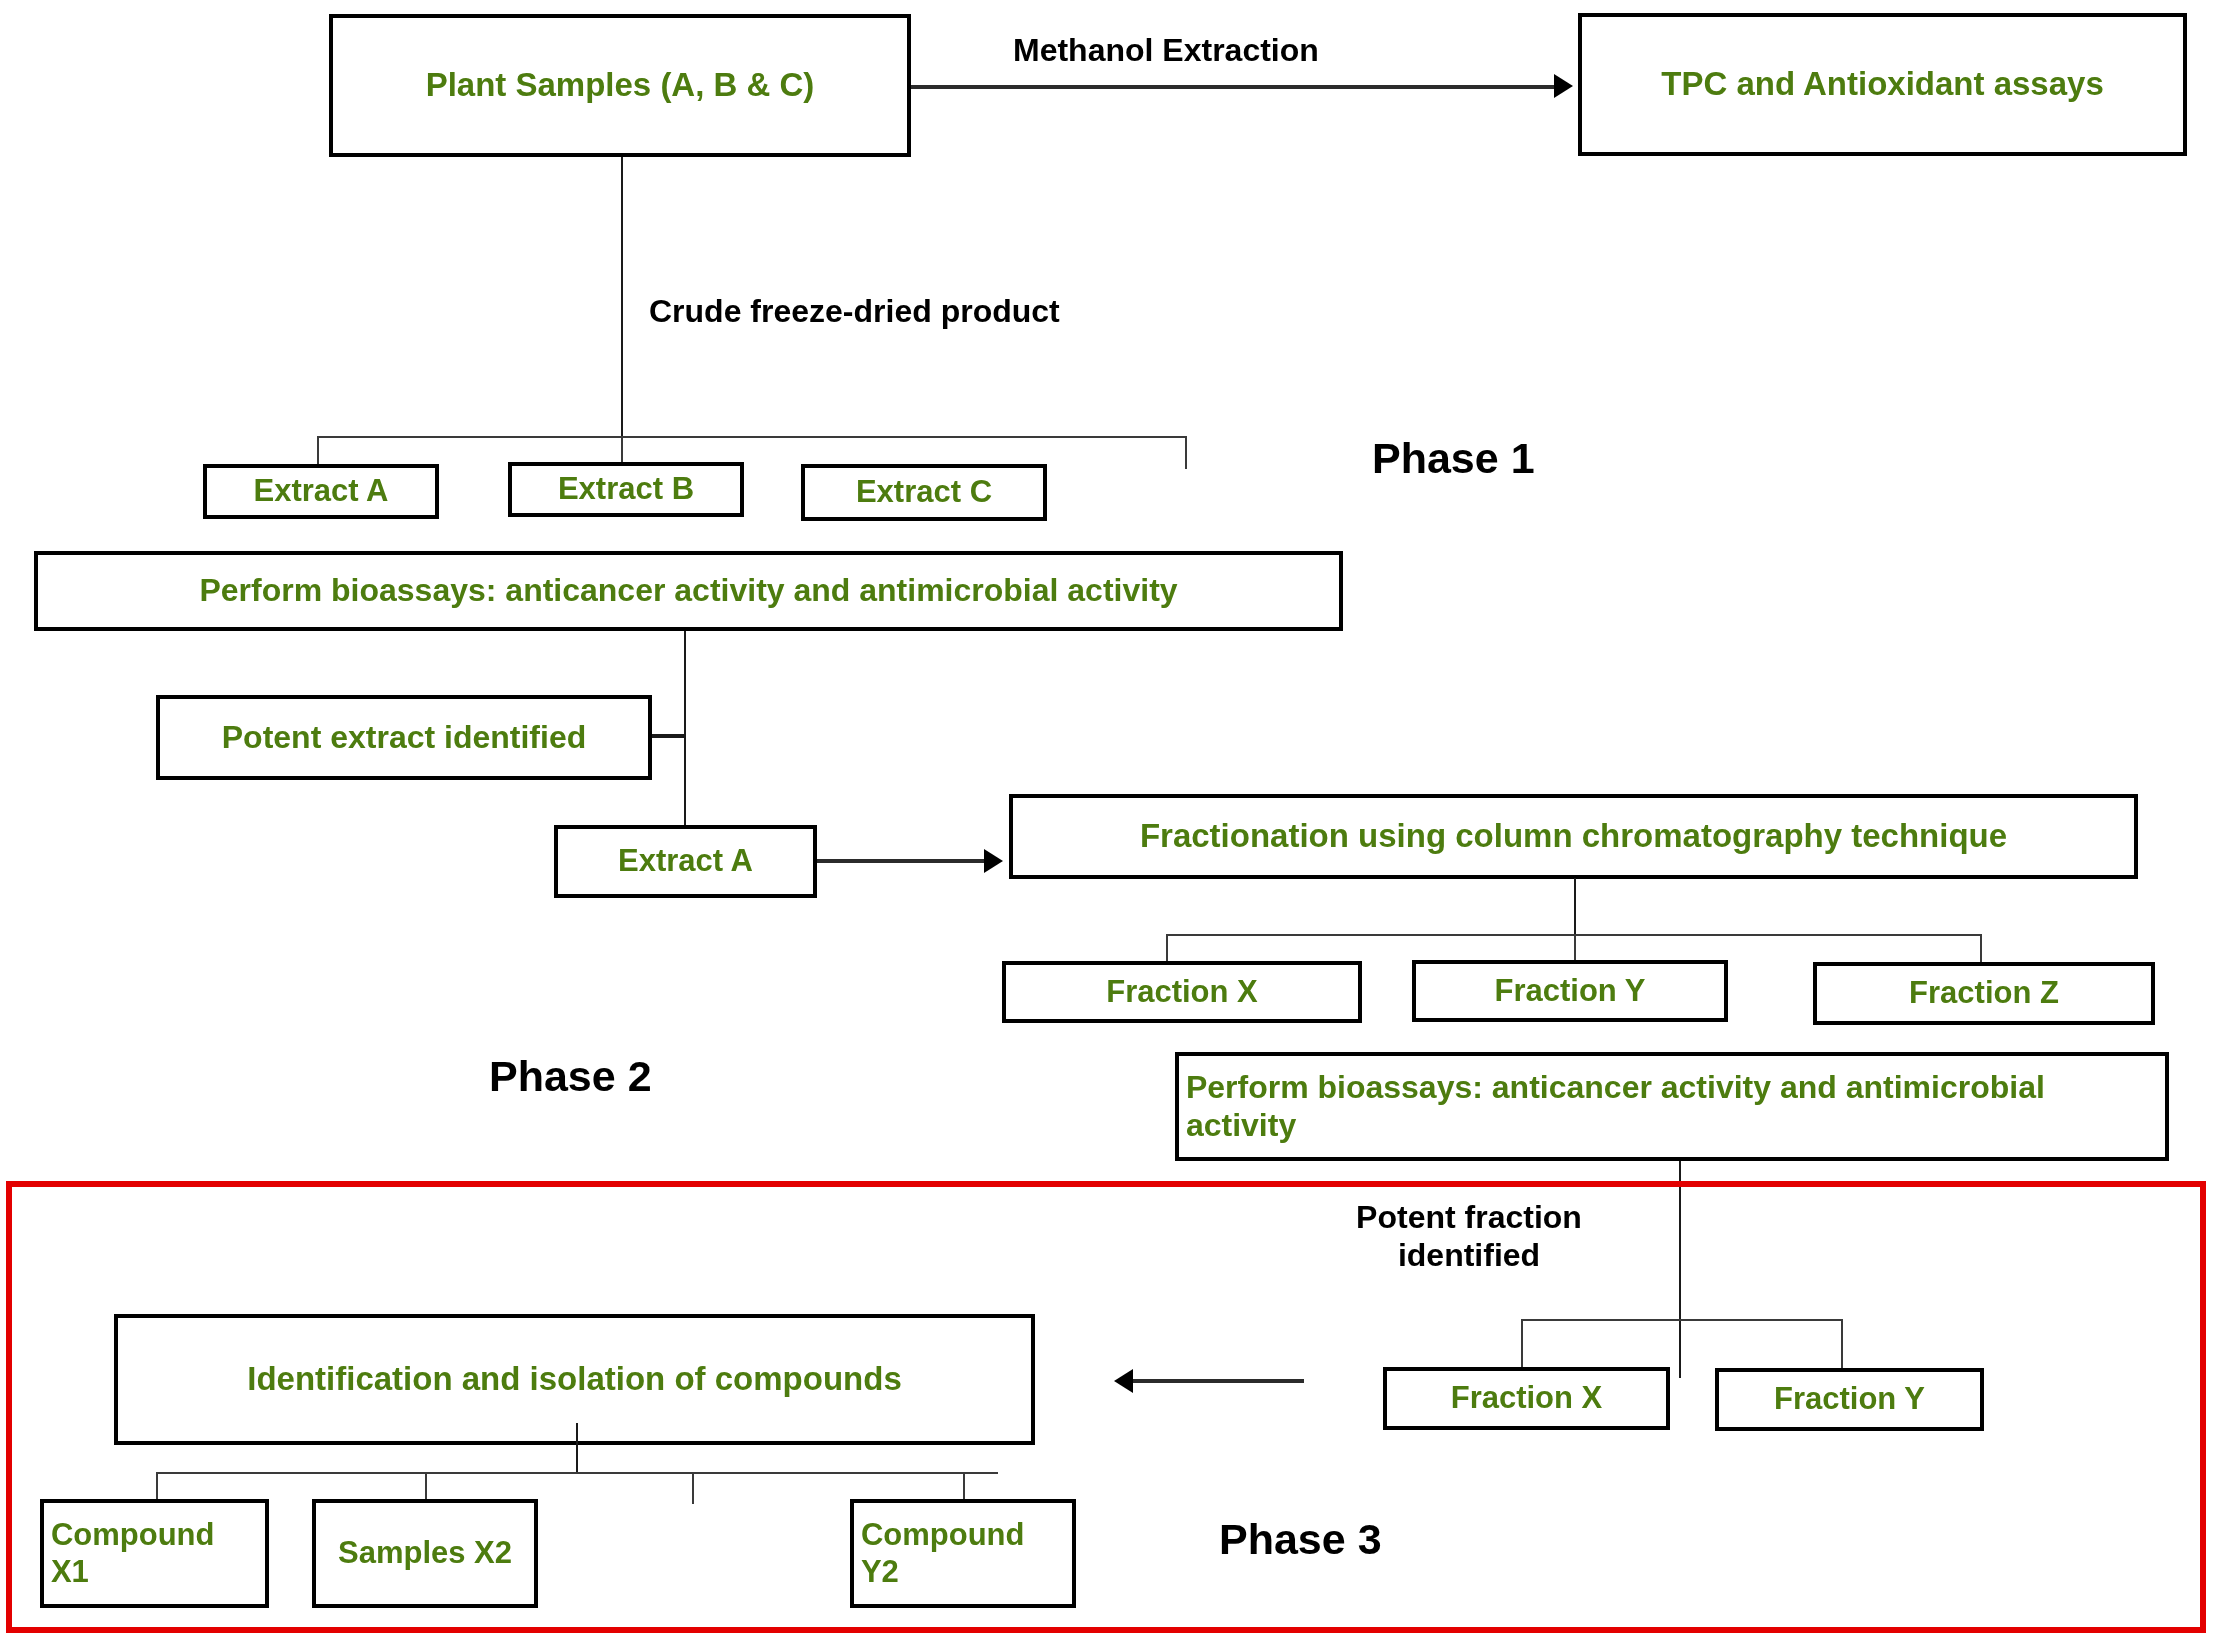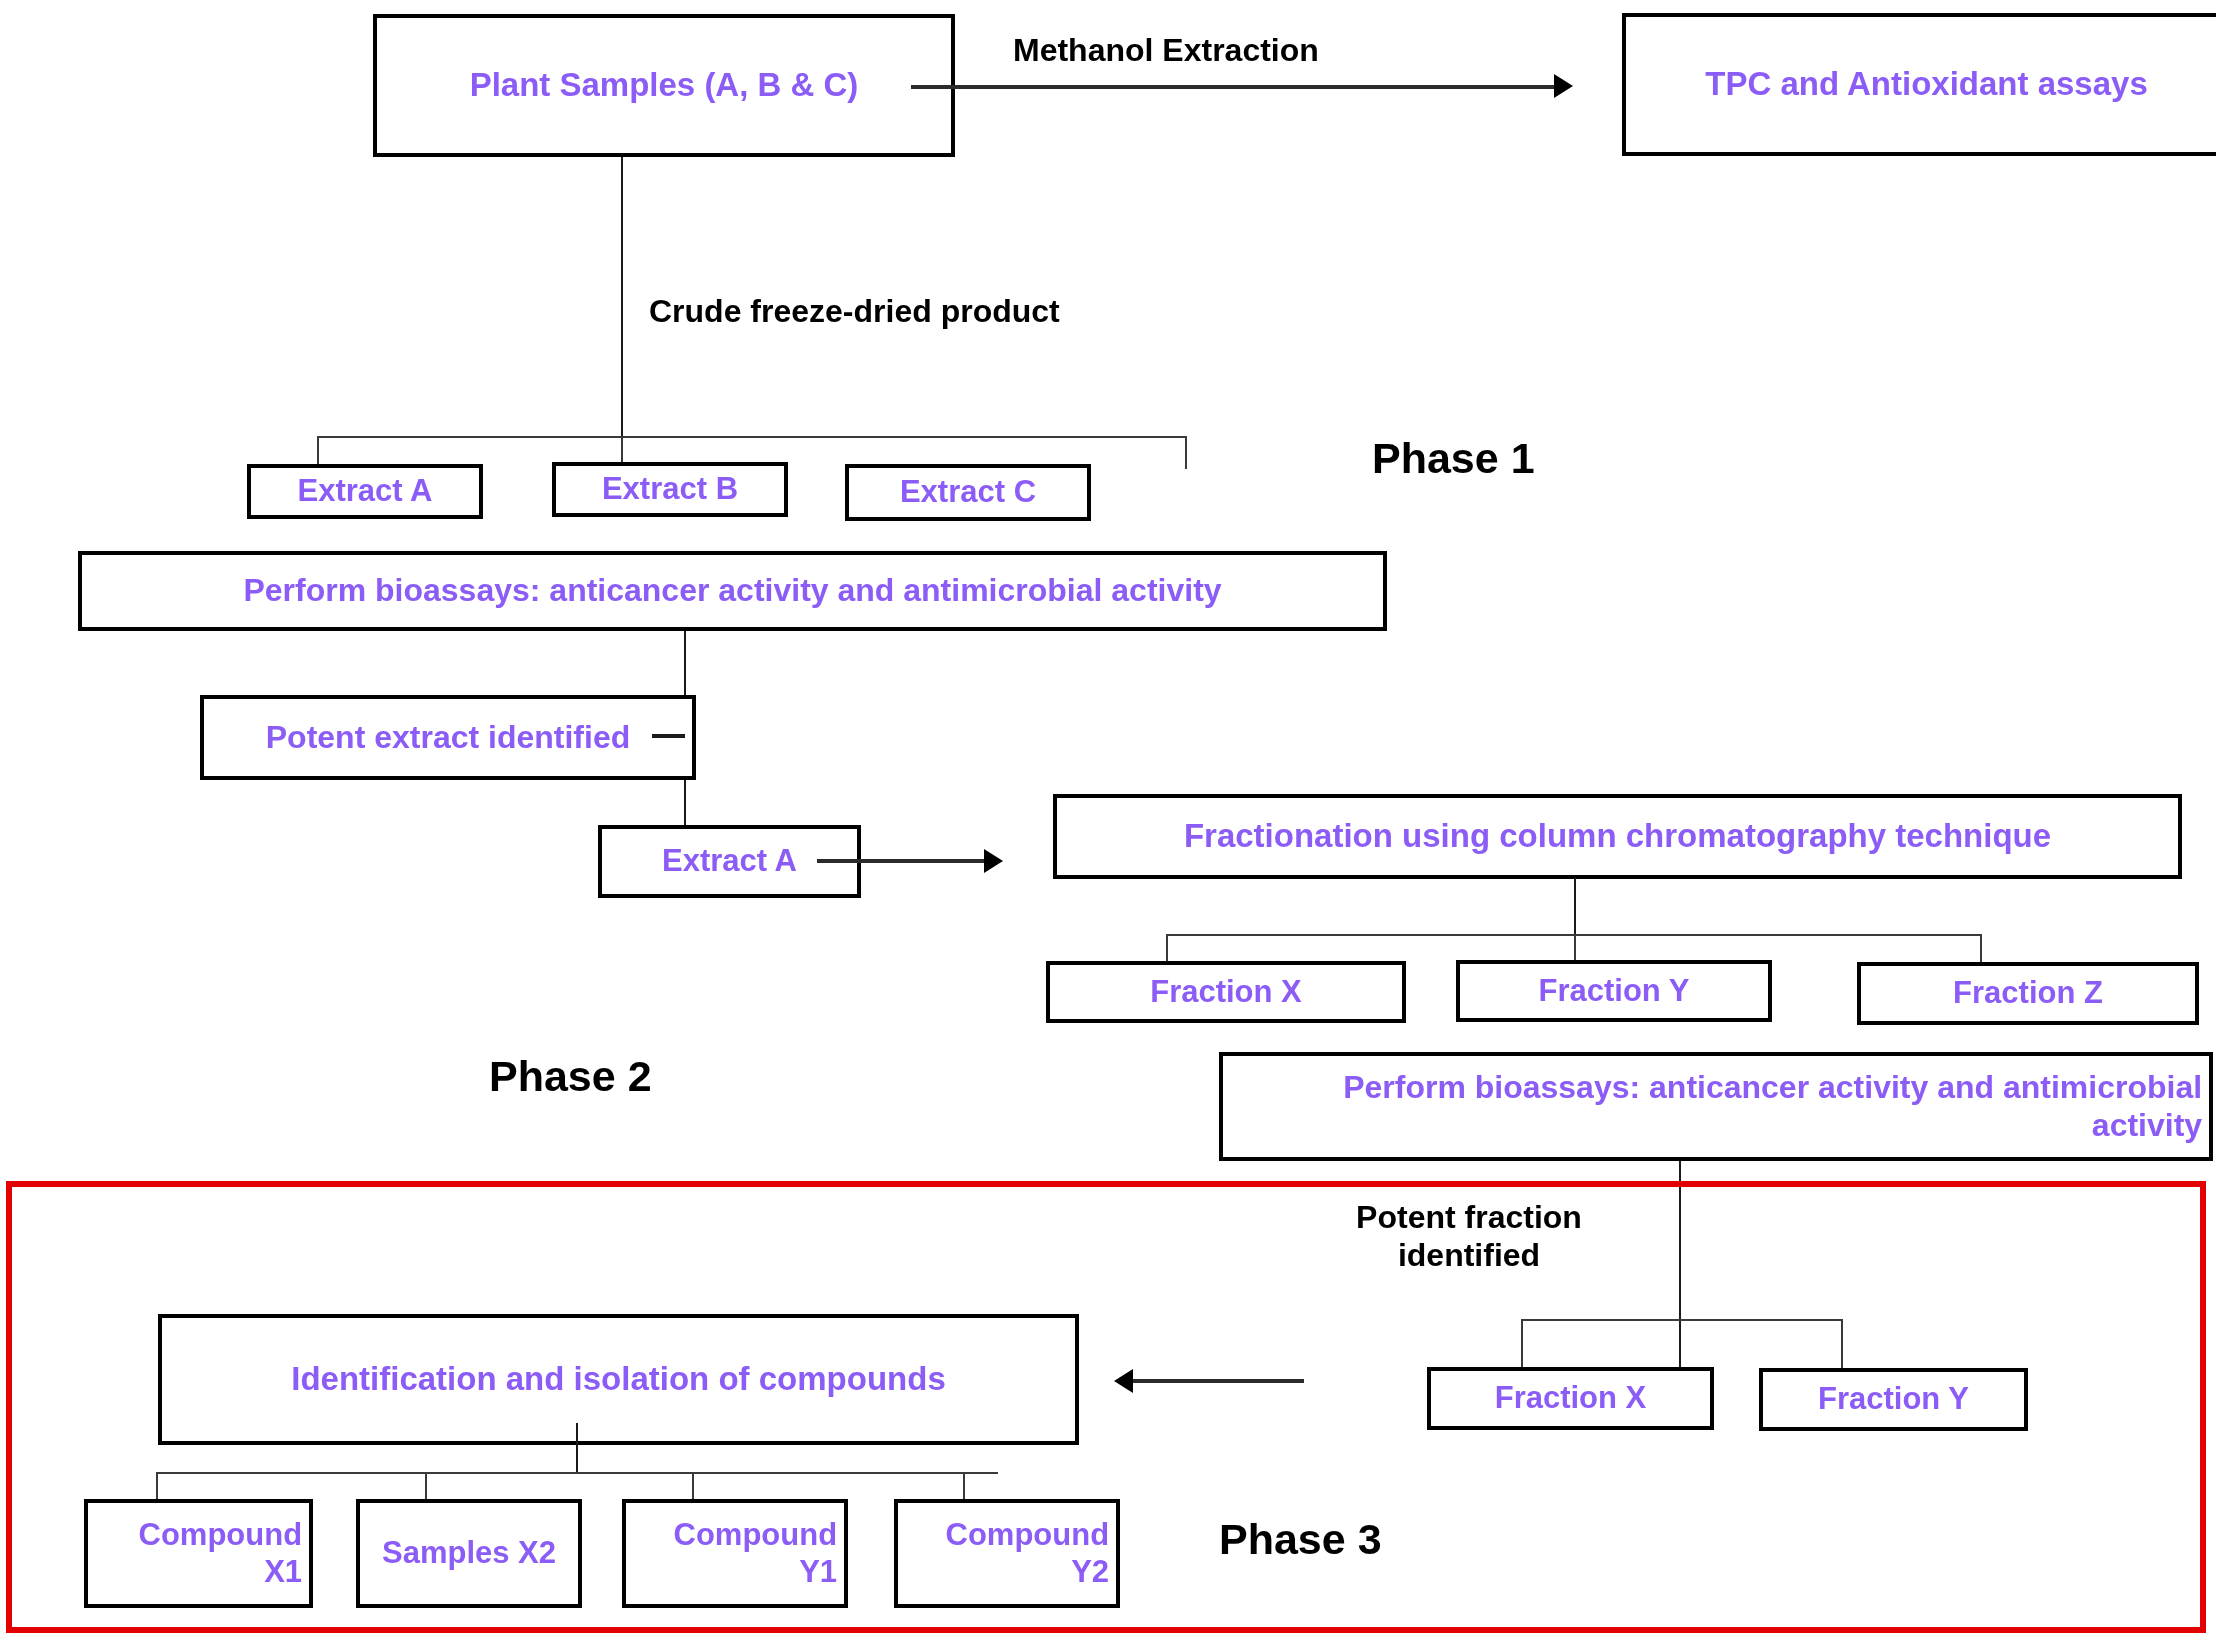--- a/index.html
+++ b/index.html
@@ -18,26 +18,25 @@
 
   
   .node {
     position: absolute;
     box-sizing: border-box;
     background: #ffffff;
     border: 4px solid #000000;
     display: flex;
     align-items: center;
     justify-content: center;
-    text-align: right;
+    text-align: left;
     font-weight: bold;
-    color: #8b5cf6;
+    color: #4d7c0f;
     line-height: 1.18;
     padding: 2.3px 6.9px;
-    margin-left: 44px;
   }
 
   
   .label {
     position: absolute;
     font-weight: bold;
     color: #000000;
     white-space: pre;
     line-height: 1.2;
   }
@@ -175,19 +174,18 @@
   <div class="vline dark" style="left:576px; top:1423px; height:51px;"></div>
 
   <div class="hline" style="left:156px; top:1472px; width:842px;"></div>
   <div class="vline" style="left:156px; top:1472px; height:32px;"></div>
   <div class="vline" style="left:425px; top:1472px; height:32px;"></div>
   <div class="vline" style="left:692px; top:1472px; height:32px;"></div>
   <div class="vline" style="left:963px; top:1472px; height:32px;"></div>
 
   <div class="node" style="left:40px; top:1499px; width:229px; height:109px; font-size:31px;">Compound X1</div>
   <div class="node" style="left:312px; top:1499px; width:226px; height:109px; font-size:31px;">Samples X2</div>
-  <div class="node" style="left:578px; top:1499px; width:226px; height:109px; font-size:31px;">Compound Y1</div>
   <div class="node" style="left:850px; top:1499px; width:226px; height:109px; font-size:31px;">Compound Y2</div>
 
   <div class="phase-label" style="left:1219px; top:1515px; font-size:43px;">Phase 3</div>
 
 </div>
 
 
 </body></html>

